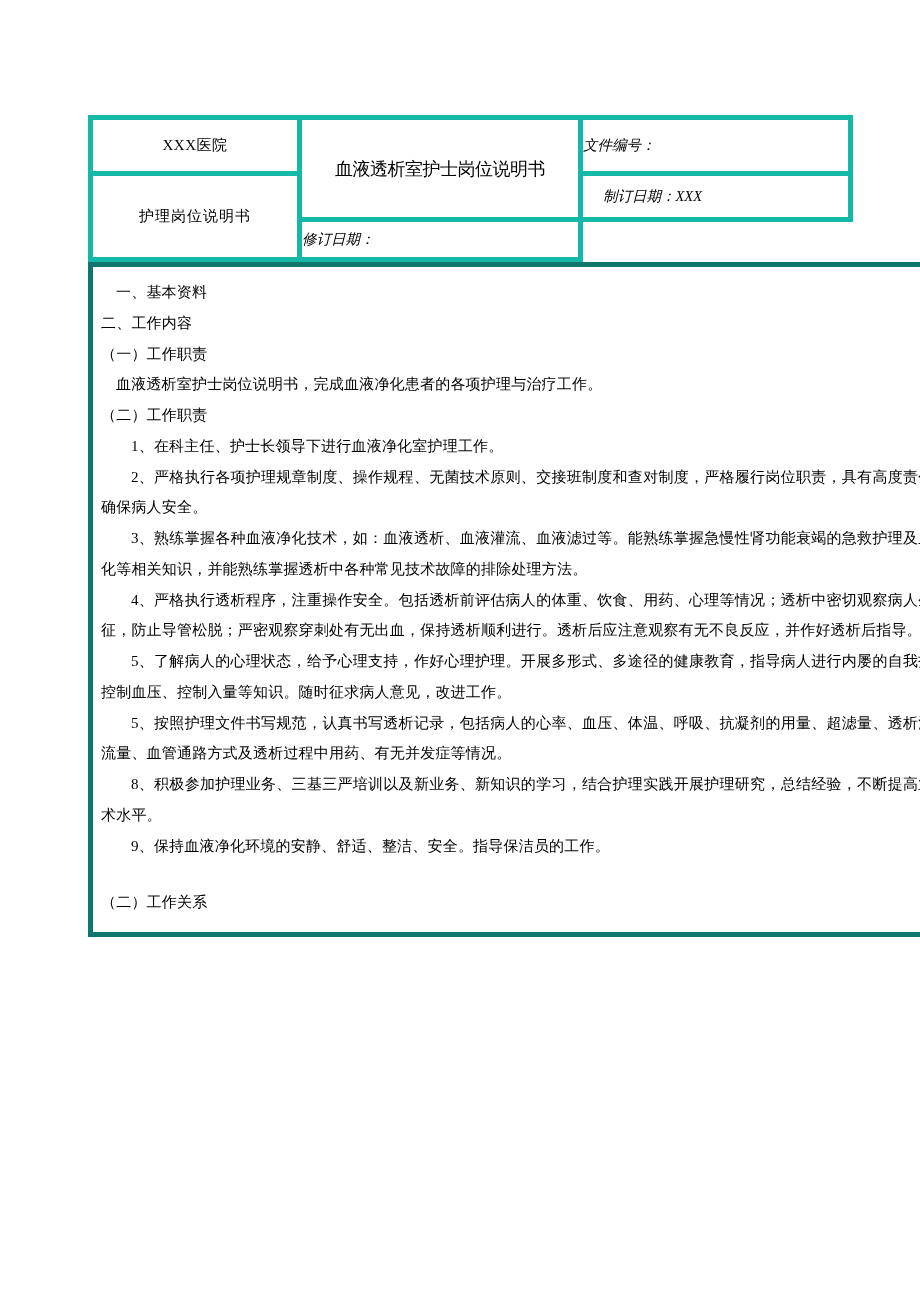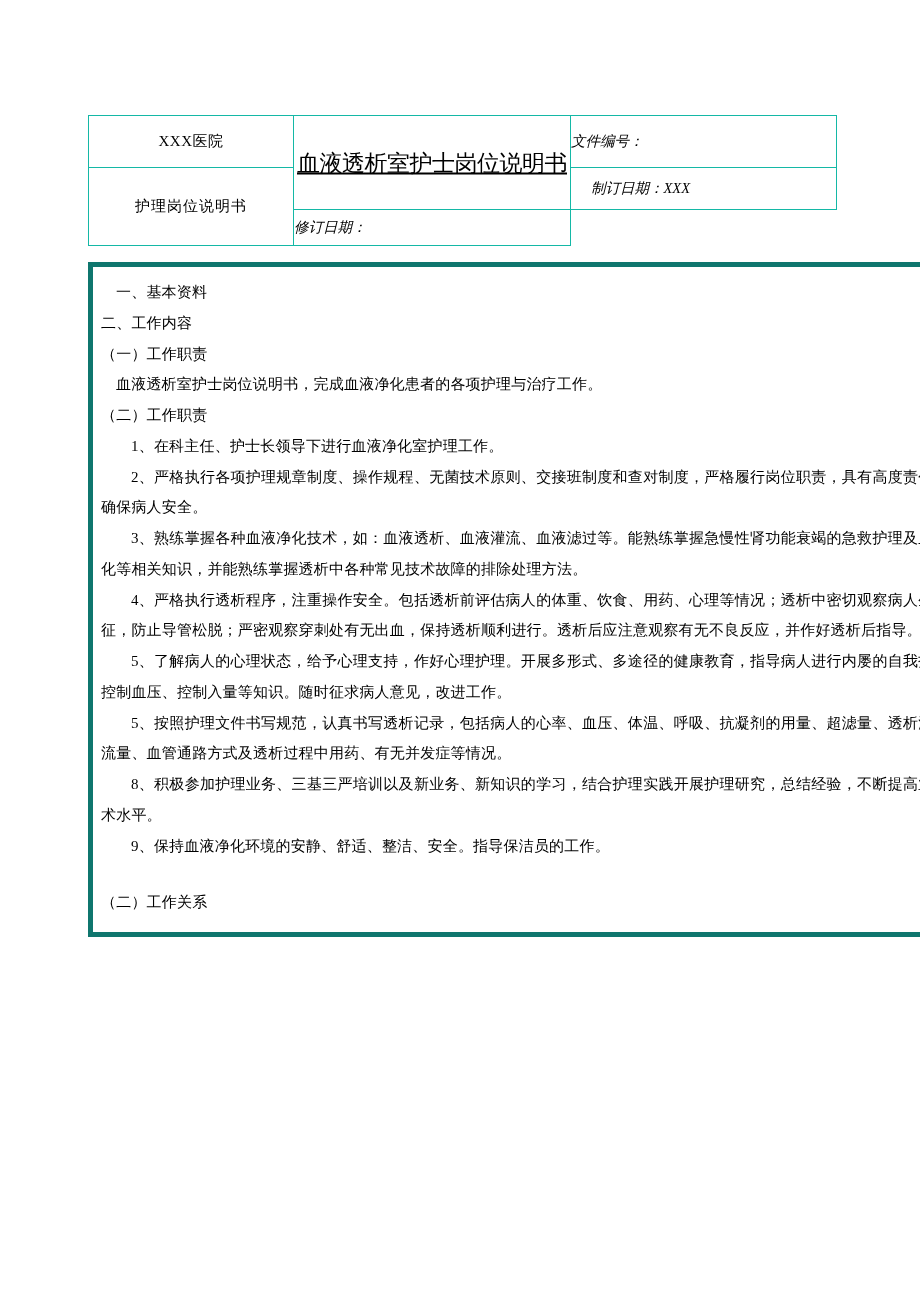--- a/index.html
+++ b/index.html
@@ -27,21 +27,21 @@
   
   .header-table {
     position: absolute;
     left: 88px;
     top: 115px;
     width: 745px;
     border-collapse: collapse;
     table-layout: fixed;
   }
   .header-table td {
-    border: 1px solid #14b8a6;
+    border: 5px solid #14b8a6;
     padding: 0;
     vertical-align: middle;
     margin-left: 20px;
   }
   .col-org   { width: 204px; }
   .col-title { width: 276px; }
   .col-meta  { width: 265px; }
 
   .cell-org {
     height: 51px;
@@ -61,26 +61,25 @@
     position: relative;
     overflow: visible;
   }
   .doc-title-text {
     position: absolute;
     left: 50%;
     top: 50%;
     transform: translate(-50%, -50%);
     white-space: nowrap;
     font-family: "DejaVu Sans", "Liberation Sans", sans-serif;
-    font-size: 23px;
+    font-size: 18px;
     letter-spacing: -0.5px;
     color: #000;
     z-index: 3;
     background: transparent;
-    text-decoration: underline;
   }
   .cell-meta {
     height: 35px;
     font-size: 14.5px;
     padding-left: 5px;
     line-height: 1.2;
     font-style: italic;
   }
   .cell-meta.tall { height: 41px; padding-left: 20px; }
 

